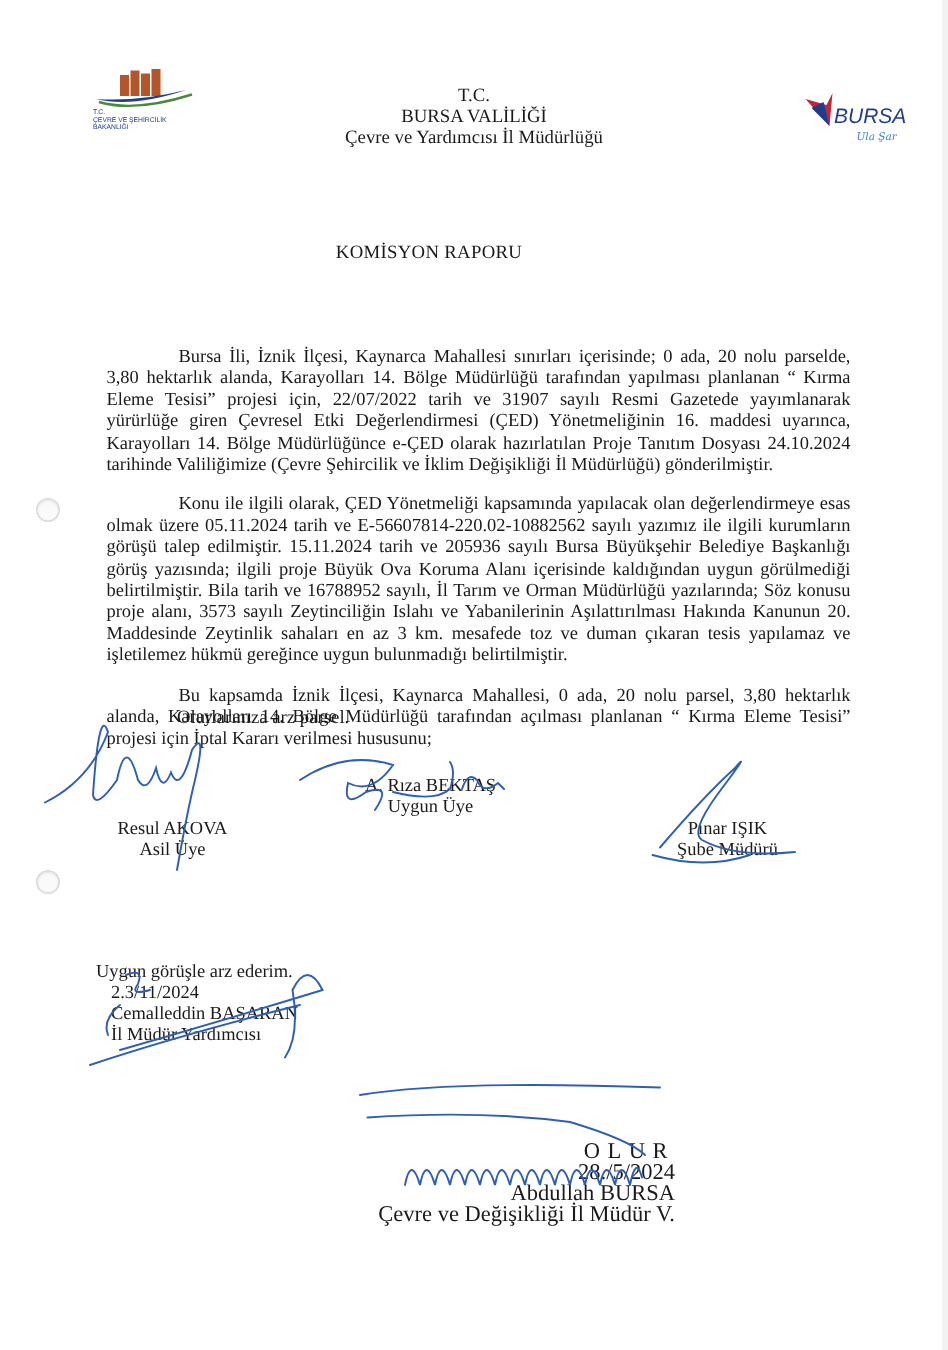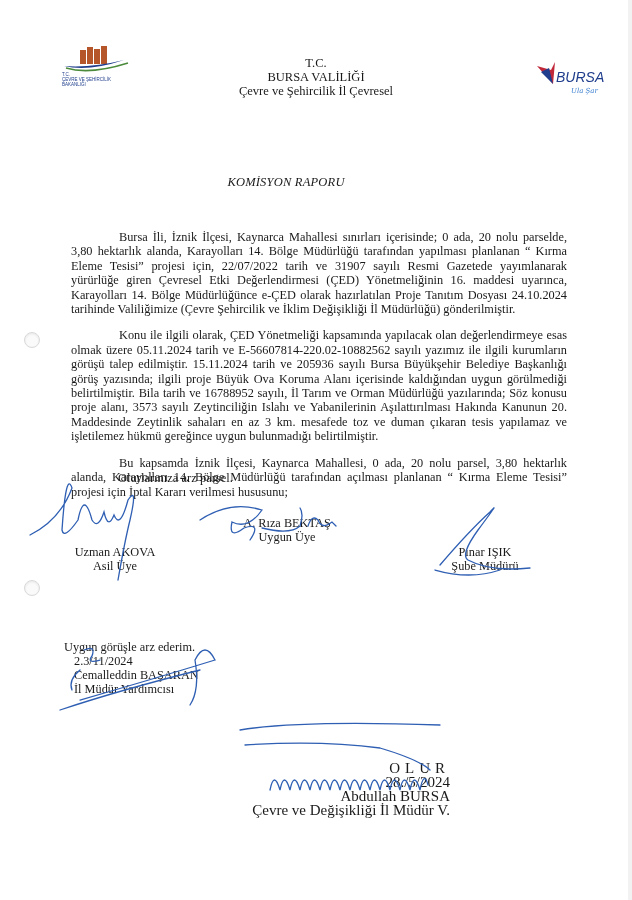--- a/index.html
+++ b/index.html
@@ -4,21 +4,21 @@
 <style>
   html, body { margin: 0; padding: 0; }
   body {
     width: 632px; height: 900px; background: #ffffff; position: relative; overflow: hidden;
     font-family: "Liberation Serif", "DejaVu Serif", serif; color: #1a1a1a;
   }
   .abs { position: absolute; }
   .ministry-logo { left: 58px; top: 44px; width: 80px; height: 50px; }
   .bursa-logo { left: 535px; top: 60px; width: 80px; height: 45px; }
   .header { left: 0; width: 632px; top: 56px; text-align: center; font-size: 12.5px; line-height: 14px; }
-  .title { left: 0; width: 572px; top: 175px; text-align: center; font-size: 12.5px; letter-spacing: 0.2px; font-style: italic; }
+  .title { left: 0; width: 572px; top: 161px; text-align: center; font-size: 12.5px; letter-spacing: 0.2px; }
   .body-text { left: 59px; width: 520px; top: 218px; font-size: 12.3px; line-height: 14.4px; text-align: justify; }
   .body-text p { margin: 12px; text-indent: 48px; }
   .closing { left: 118px; top: 471px; font-size: 12.5px; }
   .sig-block { text-align: center; font-size: 12.3px; line-height: 14px; }
   .sig1 { left: 60px; top: 545px; width: 110px; }
   .sig2 { left: 222px; top: 516px; width: 130px; }
   .sig3 { left: 440px; top: 545px; width: 90px; font-family: Liberation Serif, serif; }
   .approve1 { left: 64px; top: 640px; font-size: 12.3px; line-height: 14px; }
   .approve1 .indent { padding-left: 10px; }
   .approve2 { left: 240px; top: 761px; width: 210px; text-align: right; font-size: 15px; line-height: 14px; }
@@ -49,35 +49,35 @@
     <path d="M2 6 L16 10 L20 2 L18 24 Z" fill="#c0283a"></path>
     <path d="M6 12 L18 24 L14 8 Z" fill="#1f3d8c"></path>
     <text x="21" y="22" font-size="14" fill="#1f3d8c" font-family="Liberation Sans, sans-serif" font-style="italic">BURSA</text>
     <text x="36" y="33" font-size="7" fill="#3a7fd0" font-family="DejaVu Serif, serif" font-style="italic">Ula Şar</text>
   </svg>
 </div>
 
 <div class="abs header">
   <div>T.C.</div>
   <div>BURSA VALİLİĞİ</div>
-  <div>Çevre ve Şehircilik İl Çevresel</div>
+  <div>Çevre ve Yardımcısı İl Müdürlüğü</div>
 </div>
 
 <div class="abs title">KOMİSYON RAPORU</div>
 
 <div class="abs body-text">
   <p>Bursa İli, İznik İlçesi, Kaynarca Mahallesi sınırları içerisinde; 0 ada, 20 nolu parselde, 3,80 hektarlık alanda, Karayolları 14. Bölge Müdürlüğü tarafından yapılması planlanan “  Kırma Eleme Tesisi” projesi için, 22/07/2022 tarih ve 31907 sayılı Resmi Gazetede yayımlanarak yürürlüğe giren Çevresel Etki Değerlendirmesi (ÇED) Yönetmeliğinin 16. maddesi uyarınca, Karayolları 14. Bölge Müdürlüğünce e-ÇED olarak hazırlatılan Proje Tanıtım Dosyası 24.10.2024 tarihinde Valiliğimize (Çevre Şehircilik ve İklim Değişikliği İl Müdürlüğü) gönderilmiştir.</p>
   <p>Konu ile ilgili olarak, ÇED Yönetmeliği kapsamında yapılacak olan değerlendirmeye esas olmak üzere 05.11.2024 tarih ve E-56607814-220.02-10882562 sayılı yazımız ile ilgili kurumların görüşü talep edilmiştir. 15.11.2024 tarih ve 205936 sayılı Bursa Büyükşehir Belediye Başkanlığı görüş yazısında; ilgili proje Büyük Ova Koruma Alanı içerisinde kaldığından uygun görülmediği belirtilmiştir. Bila tarih ve 16788952 sayılı, İl Tarım ve Orman Müdürlüğü yazılarında; Söz konusu proje alanı, 3573 sayılı Zeytinciliğin Islahı ve Yabanilerinin Aşılattırılması Hakında Kanunun 20. Maddesinde Zeytinlik sahaları en az 3 km. mesafede toz ve duman çıkaran tesis yapılamaz ve işletilemez hükmü gereğince uygun bulunmadığı belirtilmiştir.</p>
   <p>Bu kapsamda İznik İlçesi, Kaynarca Mahallesi,  0 ada, 20 nolu parsel, 3,80  hektarlık alanda, Karayolları 14. Bölge Müdürlüğü tarafından açılması planlanan “ Kırma Eleme Tesisi” projesi için İptal Kararı  verilmesi hususunu;</p>
 </div>
 
 <div class="abs closing">Olurlarınıza arz parsel.</div>
 
 <div class="abs sig-block sig1">
-  <div>Uzman AKOVA</div>
+  <div>Resul AKOVA</div>
   <div>Asil Üye</div>
 </div>
 <div class="abs sig-block sig2">
   <div>A. Rıza BEKTAŞ</div>
   <div>Uygun Üye</div>
 </div>
 <div class="abs sig-block sig3">
   <div>Pınar IŞIK</div>
   <div>Şube Müdürü</div>
 </div>

